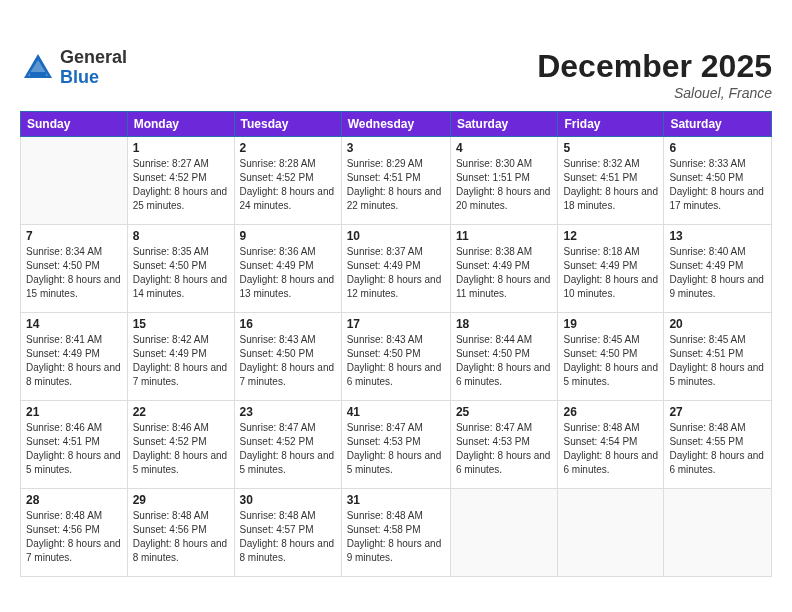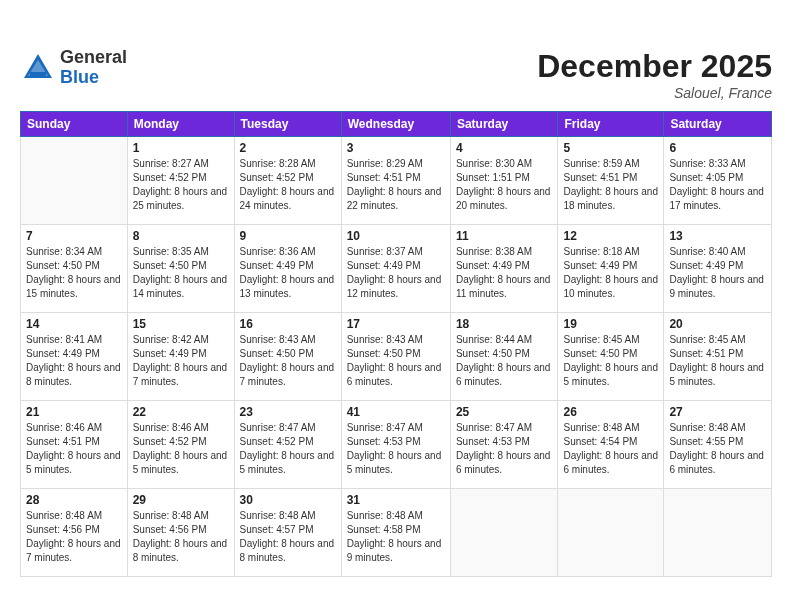--- a/index.html
+++ b/index.html
@@ -161,29 +161,29 @@
           </td>
           <td>
             <span class="day-num">4</span>
             <div class="day-info">Sunrise: 8:30 AM
 Sunset: 1:51 PM
 Daylight: 8 hours
 and 20 minutes.</div>
           </td>
           <td>
             <span class="day-num">5</span>
-            <div class="day-info">Sunrise: 8:59 AM
+            <div class="day-info">Sunrise: 8:32 AM
 Sunset: 4:51 PM
 Daylight: 8 hours
 and 18 minutes.</div>
           </td>
           <td>
             <span class="day-num">6</span>
             <div class="day-info">Sunrise: 8:33 AM
-Sunset: 4:05 PM
+Sunset: 4:50 PM
 Daylight: 8 hours
 and 17 minutes.</div>
           </td>
         </tr>
         <tr class="week-row">
           <td>
             <span class="day-num">7</span>
             <div class="day-info">Sunrise: 8:34 AM
 Sunset: 4:50 PM
 Daylight: 8 hours

